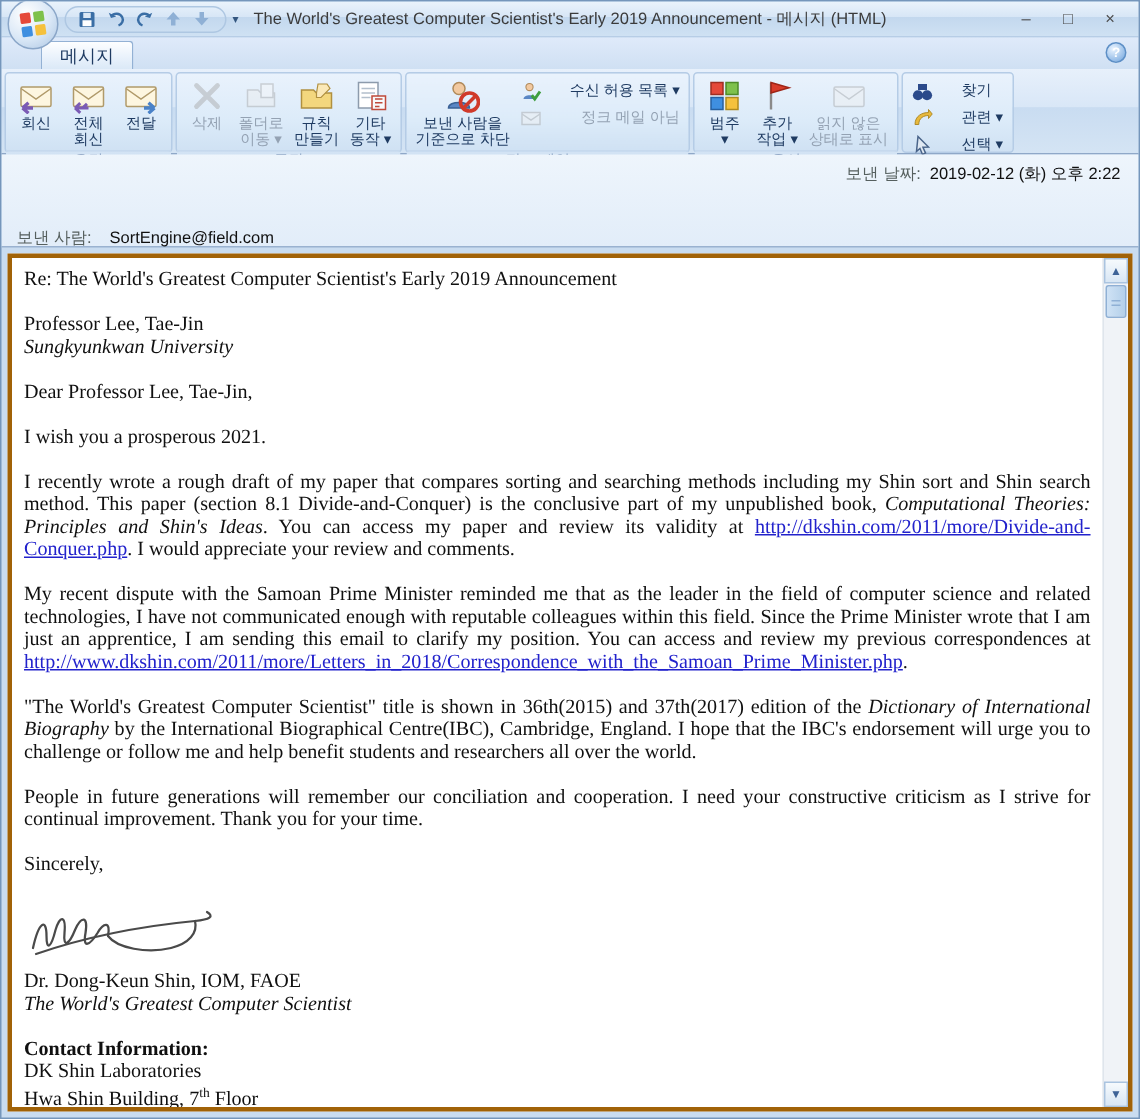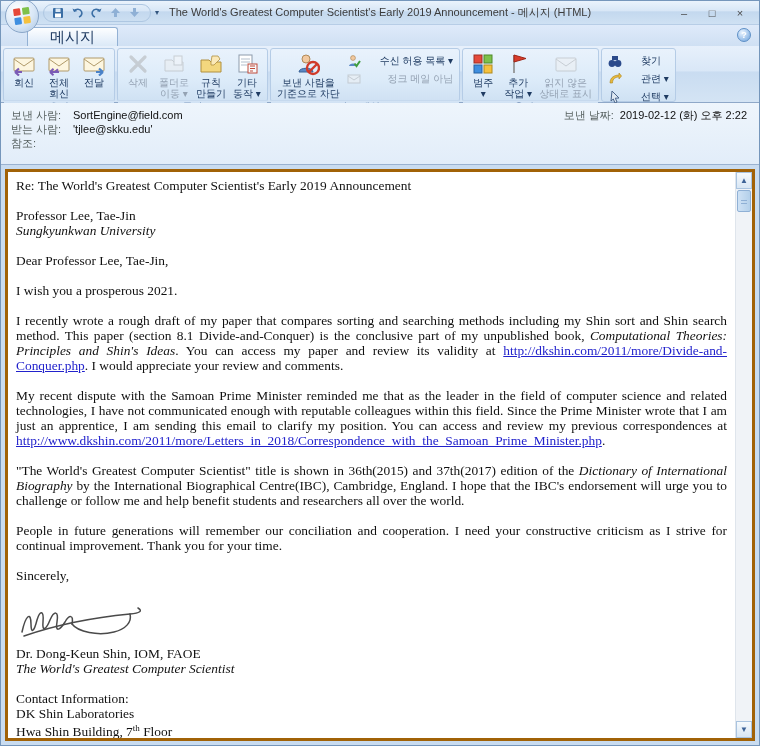--- a/index.html
+++ b/index.html
@@ -35,21 +35,21 @@
     font-size:11px; color:#3b3b3b; pointer-events:none;
   }
   .win-controls { margin-left:auto; display:flex; gap:2px; padding-right:6px; z-index:6; }
   .win-controls .wbtn {
     width:26px; height:17px; display:flex; align-items:center; justify-content:center;
     font-size:11px; color:#4c4c4c; border-radius:2px;
   }
   
   .tabrow { height:21px; background:linear-gradient(#dfeafa,#cfe0f3); display:flex; align-items:flex-end; padding-left:26px; position:relative; }
   .tab {
-    height:19px; padding:0 22px; font-size:15px; color:#1f3b62; display:flex; align-items:center;
+    height:19px; padding:0 12px; font-size:12px; color:#1f3b62; display:flex; align-items:center;
     background:linear-gradient(#fdfeff,#e8f1fb 60%,#dbe9f7);
     border:1px solid #93b1d4; border-bottom:none; border-radius:3px 3px 0 0;
   }
   .help-circ {
     position:absolute; right:8px; top:3px; width:14px; height:14px; border-radius:50%;
     background:radial-gradient(circle at 35% 30%, #eaf4ff, #6ea3dd); color:#fff; font-size:9px; font-weight:bold;
     display:flex; align-items:center; justify-content:center; border:1px solid #5d8fc6;
   }
   
   .ribbon {
@@ -79,37 +79,37 @@
     padding:1px 3px; border-radius:2px; line-height:12px; height:17px;
   }
   .smstack { display:flex; flex-direction:column; justify-content:flex-start; gap:1px; padding-top:2px; }
   .disabled { color:#94a2b3 !important;justify-content:space-between; }
   .disabled svg { opacity:.45; filter:grayscale(1); }
   
   .msg-headers {
     height:62px; background:linear-gradient(#eef5fc,#e2edf9); padding:5px 10px 0 10px;
     font-size:11px; position:relative; border-bottom:1px solid #9ab2d0;
   }
-  .hrow { display:flex; height:14px; line-height:14px; margin-bottom:0; }
+  .hrow { display:flex; height:14px; line-height:14px; margin-bottom:0;margin-top:44px; }
   .hlabel { width:62px; color:#56605f; flex:0 0 auto; }
   .hvalue { color:#101010; }
   .hdate { position:absolute; right:12px; top:5px; display:flex; gap:6px; }
   
   .body-outer { position:absolute; top:168px; bottom:4px; left:4px; right:4px; background:#fff; border:3px solid #a16207; display:flex; }
   .msg-body {
     flex:1; font-family:"Liberation Serif", serif; font-size:13.4px; line-height:15px;
     color:#101010; padding:6px 8px 0 8px; overflow:hidden;
   }
   .msg-body p { margin:0 0 15px 0; }
   .para { text-align:justify; }
   .addr { margin-bottom:0 !important; }
   .gap-after { margin-bottom:15px !important;font-style:italic; }
   .link { color:#2222cc; text-decoration:underline; cursor:pointer; }
   .ital { font-style:italic; }
-  .bold { font-weight:normal; }
+  .bold { font-weight:bold; }
   .sup { vertical-align:super; font-size:9px; }
   .cline { margin:0 !important; }
   .sig-svg { display:block; margin:2px 0 4px 2px; }
   
   .scrollbar { width:17px; background:#f0f3f7; border-left:1px solid #dfe5ec; display:flex; flex-direction:column; flex:0 0 auto; }
   .sb-btn {
     height:17px; background:linear-gradient(#f6fafd,#d8e6f4); border:1px solid #aac4e0;
     color:#3e6397; font-size:8px; display:flex; align-items:center; justify-content:center;
   }
   .sb-thumb {

